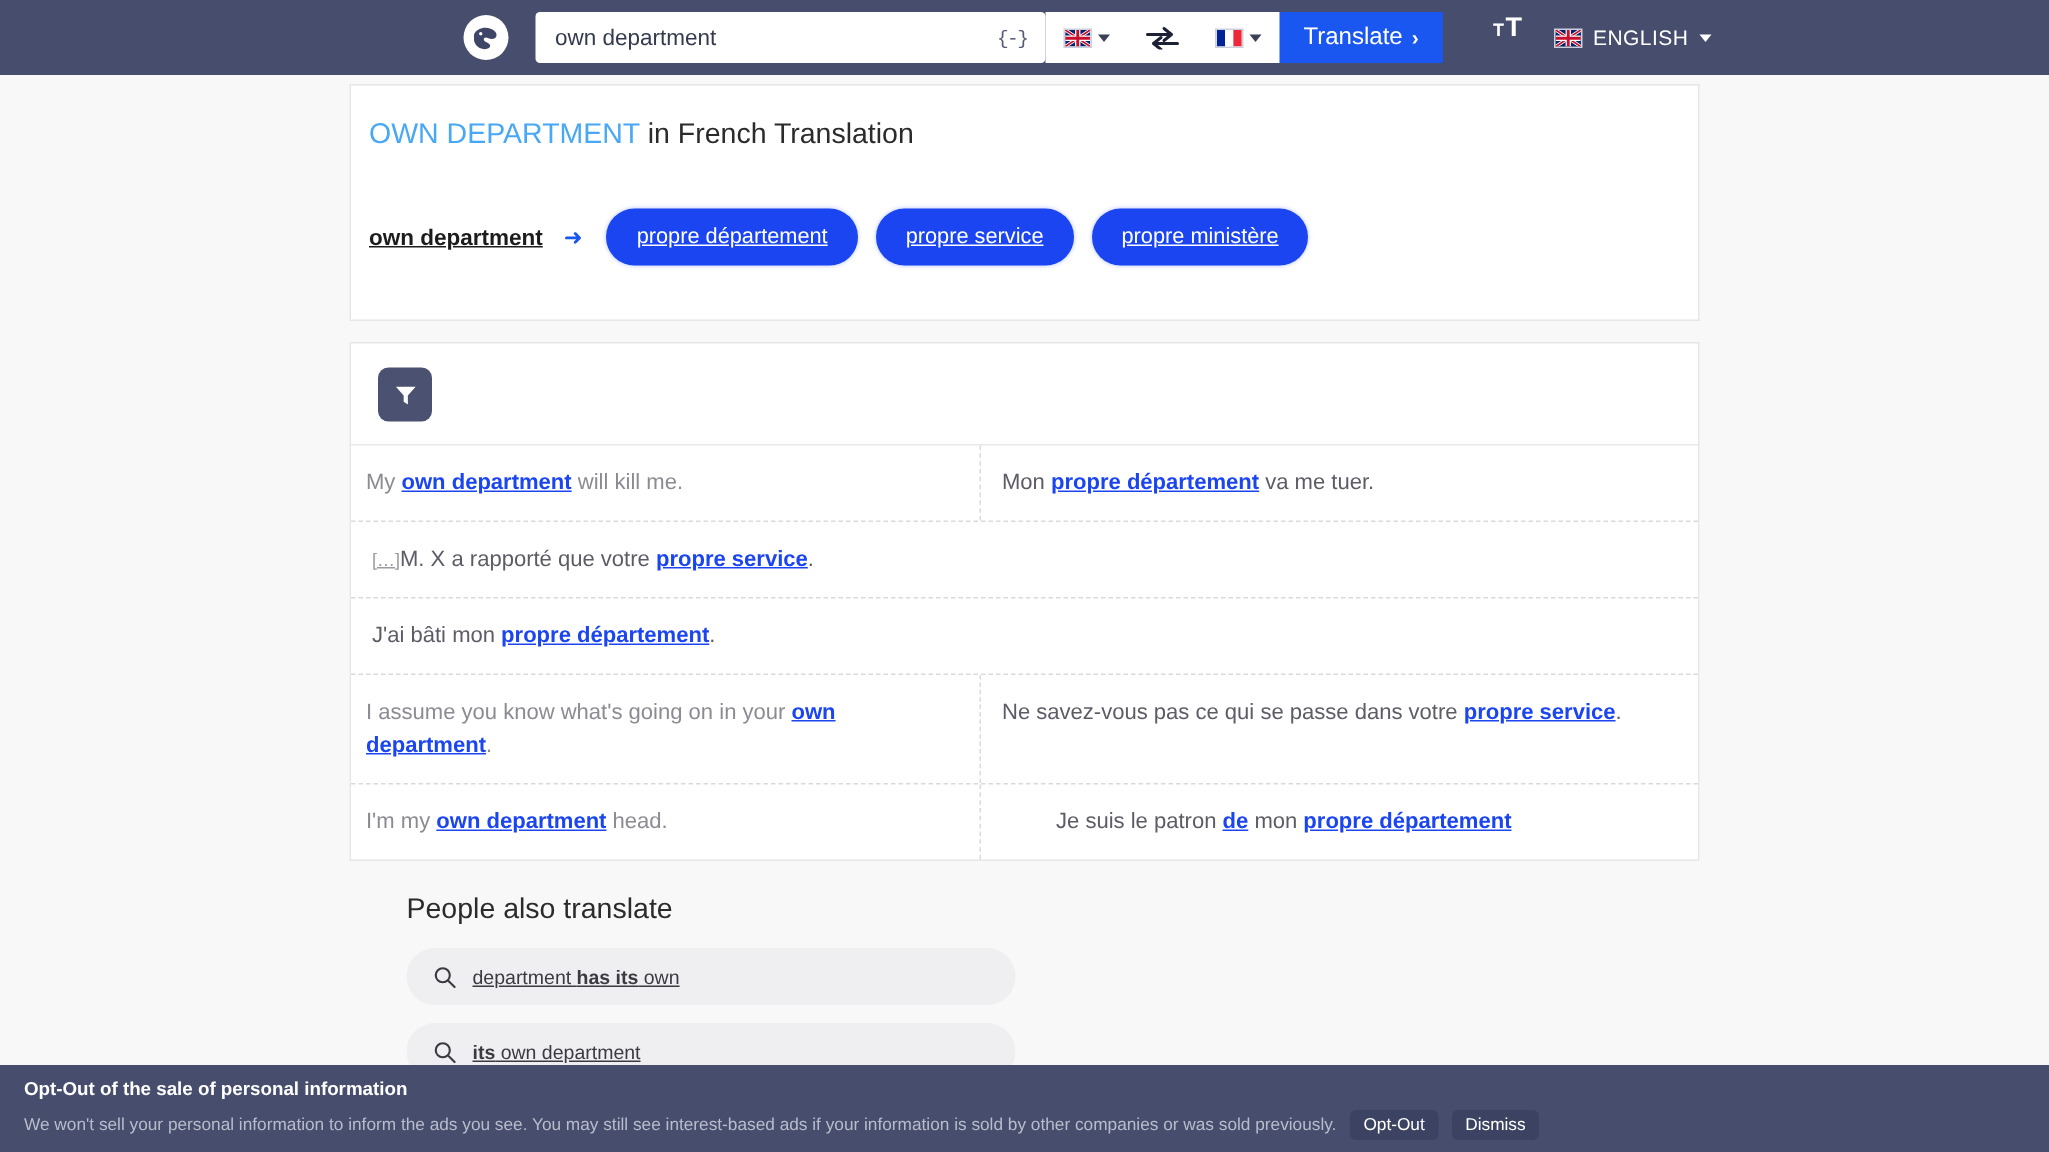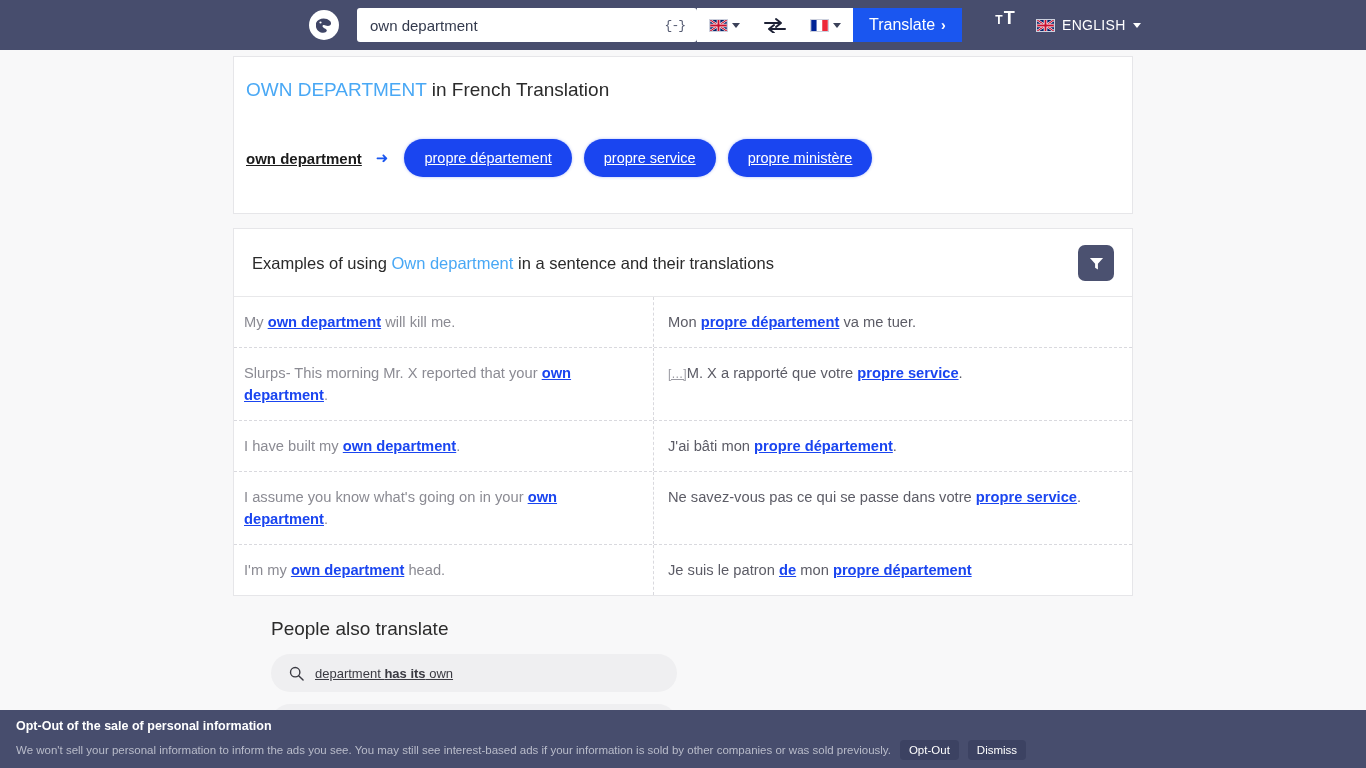--- a/index.html
+++ b/index.html
@@ -112,21 +112,21 @@
     padding: 16px 18px 15px 18px; border-bottom: 1px solid #e8e8ea;
   }
   .ex-head-text { font-size: 16.5px; color: #2b2b2b; }
   .ex-head-text .hl { color: #49a8f5; }
   .filter-btn {
     width: 36px; height: 36px; border-radius: 7px;
     background: #4b5170; border: none; cursor: pointer;
     display: flex; align-items: center; justify-content: center;
   }
   .ex-row { display: flex; border-bottom: 1px dashed #d9d9de; }
-  .ex-row:last-child { border-bottom: none; }
+  .ex-row:last-child { border-bottom: none; gap: 36px; }
   .ex-cell { padding: 14px 14px 14px 10px; font-size: 14.7px; line-height: 22px; }
   .ex-cell.left { width: 420px; color: #8b8b93; border-right: 1px dashed #d9d9de; }
   .ex-cell.right { flex: 1; color: #5c5c66; padding-left: 14px; }
   .ex-cell a, .lnk {
     color: #1a45f0; text-decoration: underline; font-weight: bold; cursor: pointer;
   }
   .ellipsis-mark {
     color: #9a9aa2; font-size: 12px; text-decoration: underline;
   }
   .pat-title {
@@ -240,40 +240,35 @@
     </div>
     <div class="trans-row">
       <span class="src-term">own department</span>
       <span class="arrow-ic">➜</span>
       <span id="pill-host"><button class="pill" style="margin-right: 12px;">propre département</button><button class="pill" style="margin-right: 12px;">propre service</button><button class="pill" style="margin-right: 12px;">propre ministère</button></span>
     </div>
   </div>
 
   <div class="card" id="examples-card">
     <div class="ex-head">
-      <div class="ex-head-text">
-        <span>Examples of using </span><span class="hl">Own department</span><span> in a sentence and their translations</span>
-      </div>
       <button class="filter-btn">
         <svg width="15" height="15" viewBox="0 0 16 16">
           <path d="M1 2 H15 L9.5 8.2 V14.5 L6.5 12.6 V8.2 Z" fill="#ffffff"></path>
         </svg>
       </button>
     </div>
     <div id="rows-host">
         <div class="ex-row">
           <div class="ex-cell left"><span>My </span><span class="lnk">own department</span><span> will kill me.</span></div>
           <div class="ex-cell right"><span>Mon </span><span class="lnk">propre département</span><span> va me tuer.</span></div>
         </div>
         <div class="ex-row">
-          <div class="ex-cell left"><span>Slurps- This morning Mr. X reported that your </span><span class="lnk">own department</span><span>.</span></div>
           <div class="ex-cell right"><span class="ellipsis-mark">[…]</span><span>M. X a rapporté que votre </span><span class="lnk">propre service</span><span>.</span></div>
         </div>
         <div class="ex-row">
-          <div class="ex-cell left"><span>I have built my </span><span class="lnk">own department</span><span>.</span></div>
           <div class="ex-cell right"><span>J'ai bâti mon </span><span class="lnk">propre département</span><span>.</span></div>
         </div>
         <div class="ex-row">
           <div class="ex-cell left"><span>I assume you know what's going on in your </span><span class="lnk">own department</span><span>.</span></div>
           <div class="ex-cell right"><span>Ne savez-vous pas ce qui se passe dans votre </span><span class="lnk">propre service</span><span>.</span></div>
         </div>
         <div class="ex-row">
           <div class="ex-cell left"><span>I'm my </span><span class="lnk">own department</span><span> head.</span></div>
           <div class="ex-cell right"><span>Je suis le patron </span><span class="lnk">de</span><span> mon </span><span class="lnk">propre département</span></div>
         </div>

